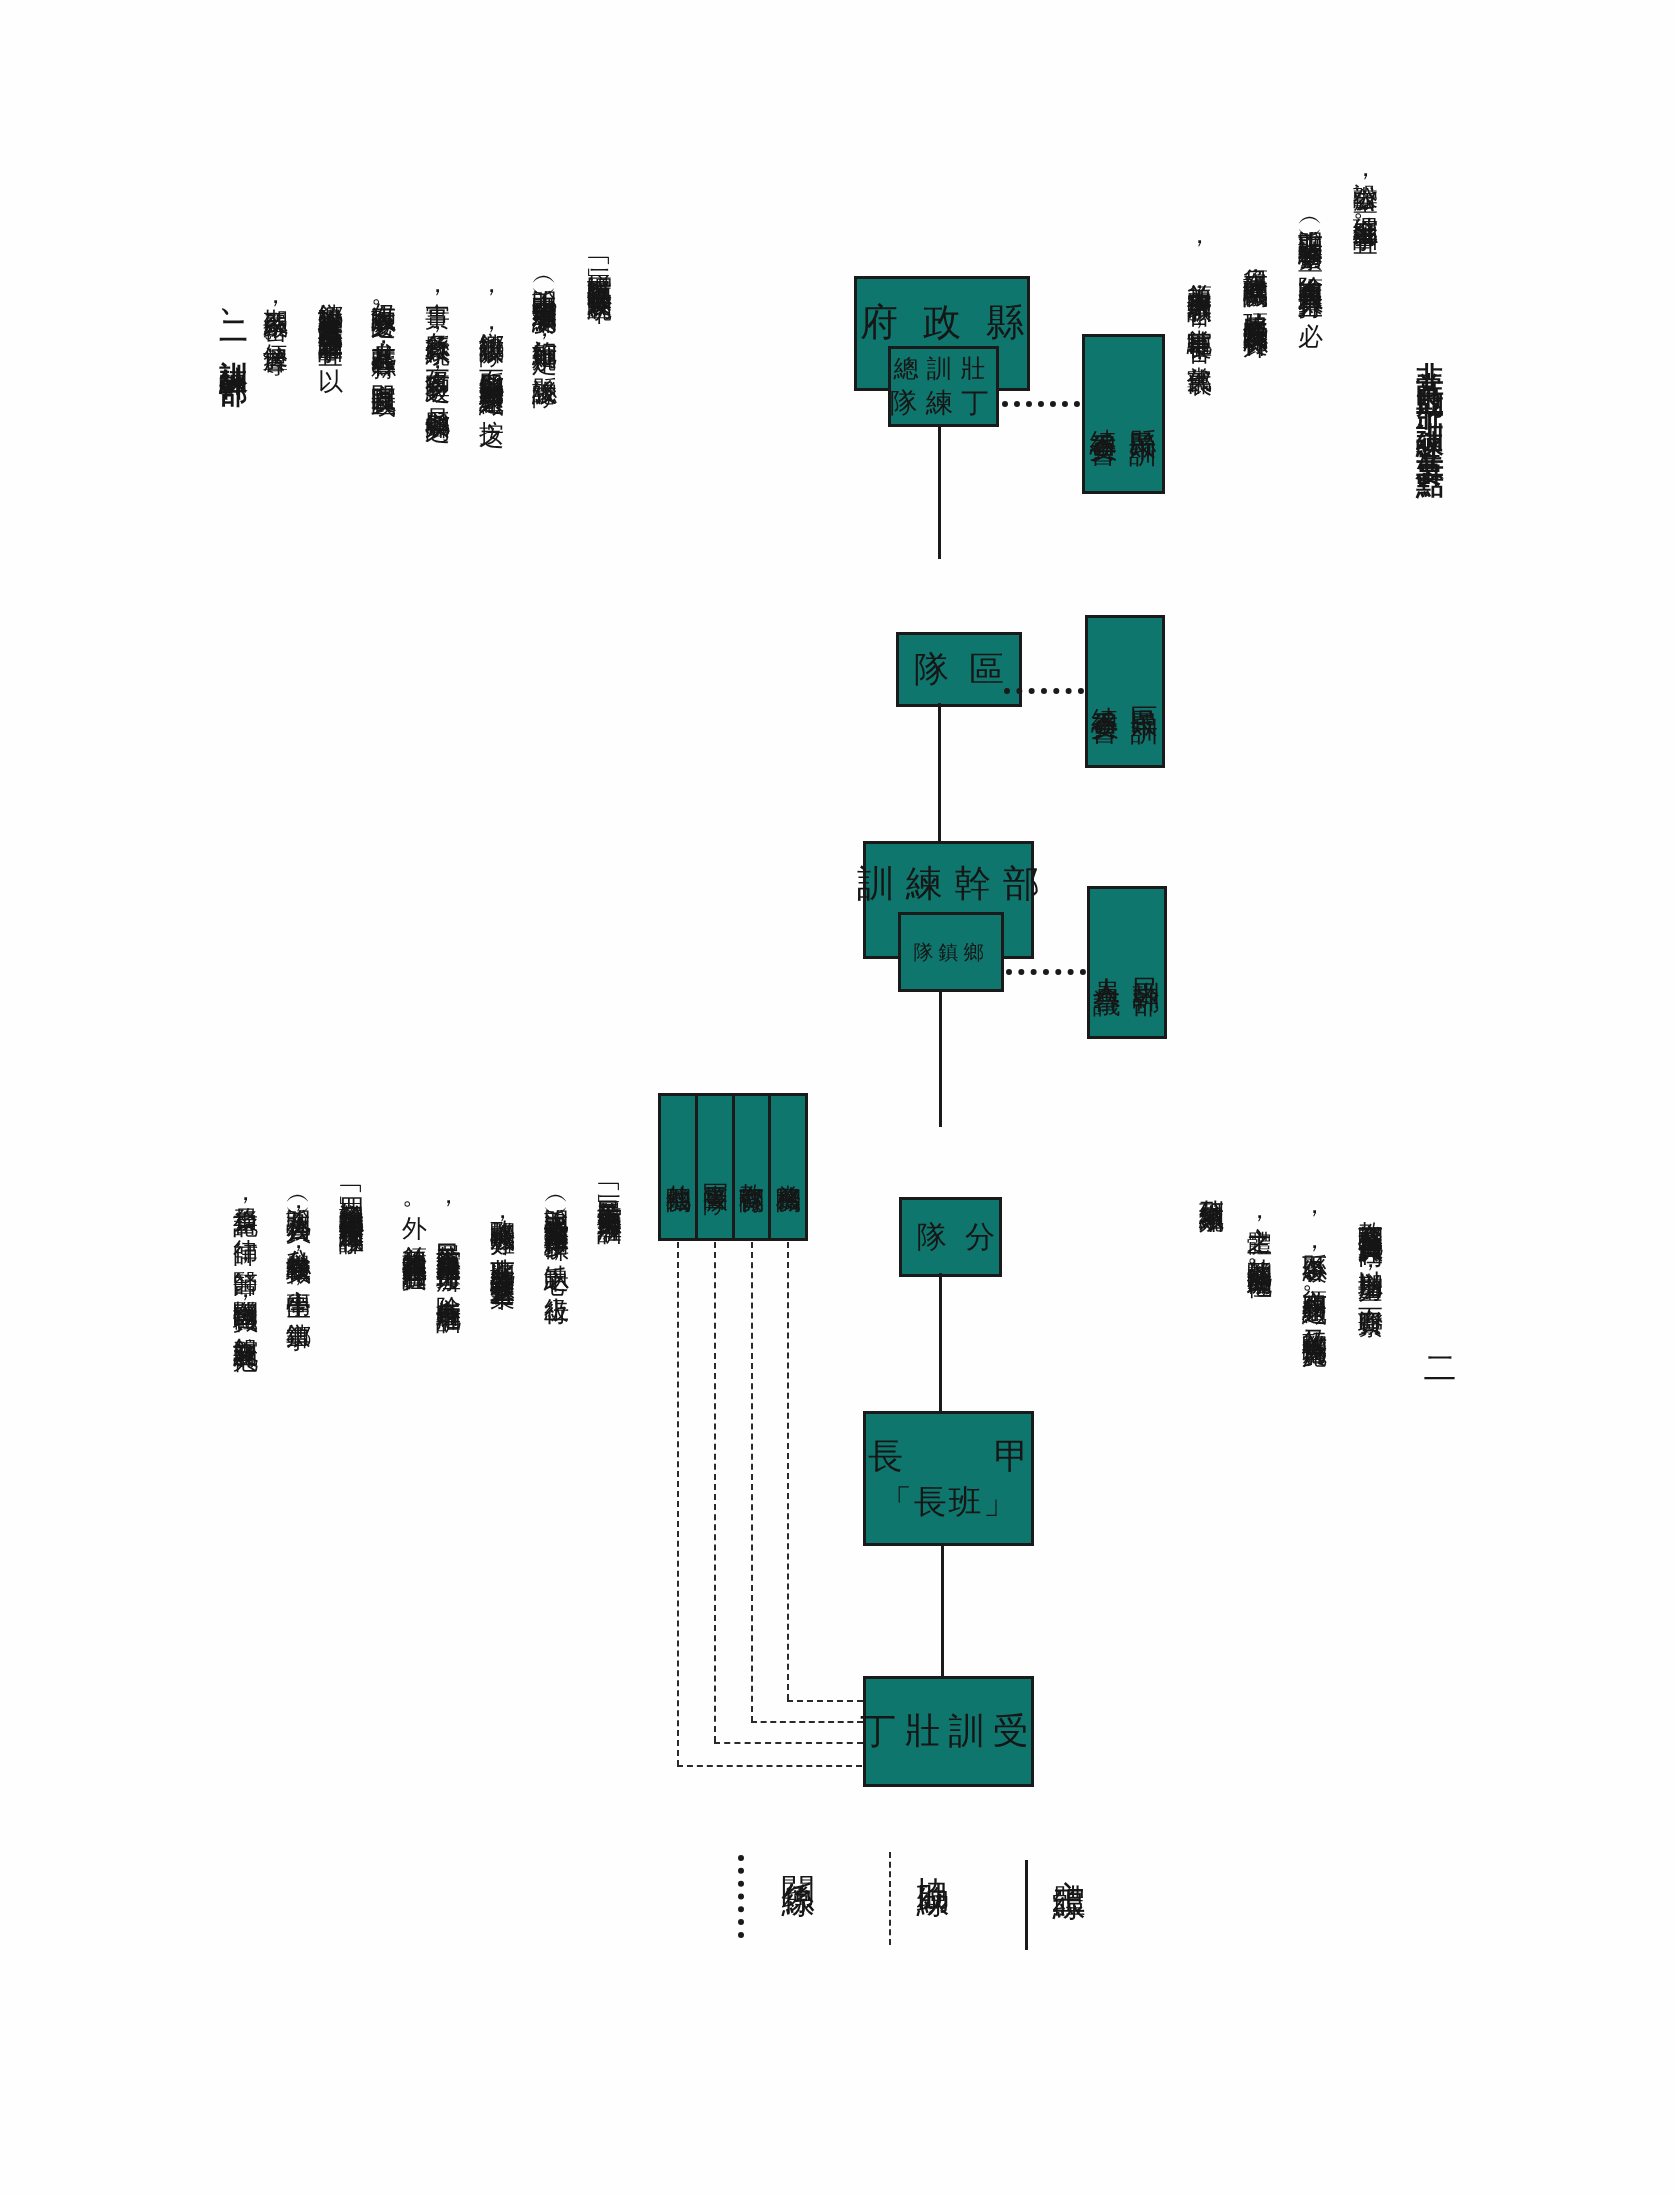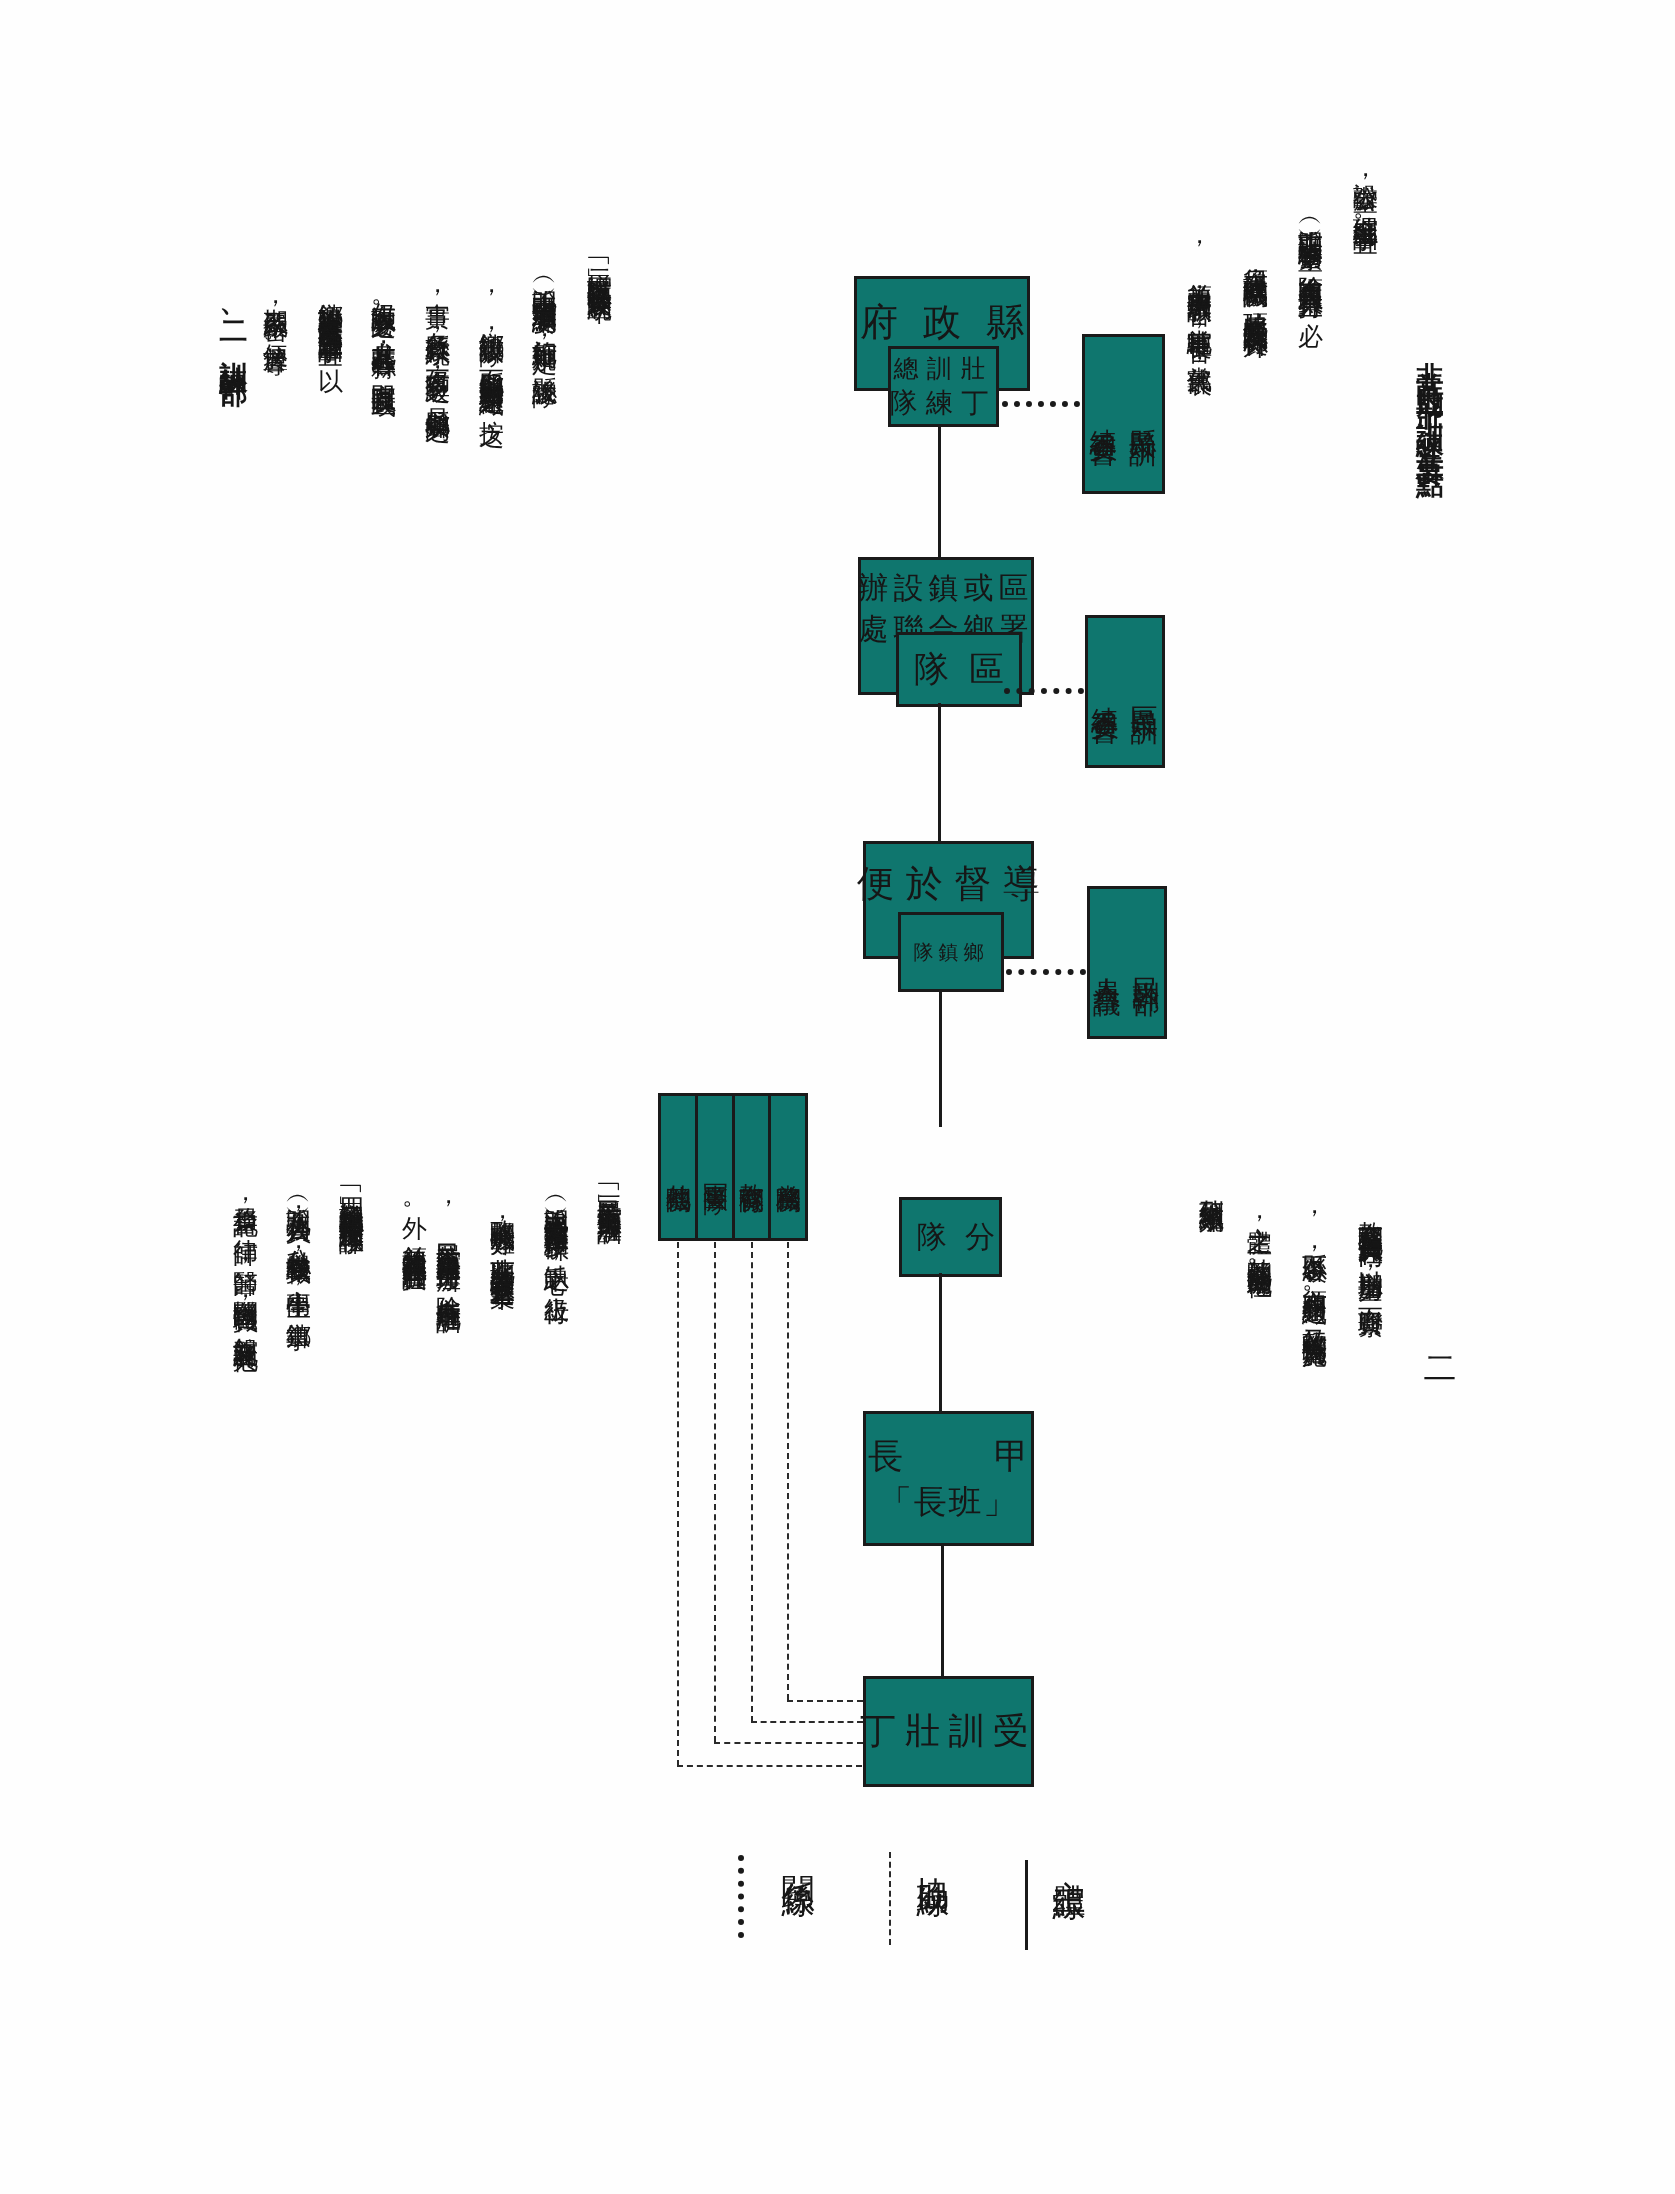--- a/index.html
+++ b/index.html
@@ -56,40 +56,34 @@
     </div>
   </div>
 
   <div class="cbox" style="left:1082px;top:334px;width:83px;height:160px;">
     <div class="cols2">
       <span class="vtxt">縣民眾訓</span>
       <span class="vtxt">練委員會</span>
     </div>
   </div>
 
-  <div class="cbox" style="left:858px;top:557px;width:176px;height:138px;align-items:flex-start;">
-    <div class="rows" style="margin-top:8.3px;">
-      <div class="hlabel" style="font-size:30px;letter-spacing:5px;">辦設鎮或區</div>
-      <div class="hlabel" style="font-size:30px;letter-spacing:5px;">處聯合鄉署</div>
-    </div>
-  </div>
 
   <div class="cbox" style="left:896px;top:632px;width:126px;height:75px;">
     <div class="hlabel" style="font-size:35px;letter-spacing:20px;margin-left:20px;">隊區</div>
   </div>
 
   <div class="cbox" style="left:1085px;top:615px;width:80px;height:153px;">
     <div class="cols2">
       <span class="vtxt">區民眾訓</span>
       <span class="vtxt">練委員會</span>
     </div>
   </div>
 
   <div class="cbox" style="left:863px;top:841px;width:171px;height:118px;align-items:flex-start;">
-    <div class="hlabel" style="font-size:37px;letter-spacing:11.6px;margin-top:15px;margin-left:11.6px;">便於督導</div>
+    <div class="hlabel" style="font-size:37px;letter-spacing:11.6px;margin-top:15px;margin-left:11.6px;">訓練幹部</div>
   </div>
 
   <div class="cbox" style="left:898px;top:912px;width:106px;height:80px;">
     <div class="hlabel" style="font-size:20px;letter-spacing:5px;">隊鎮鄉</div>
   </div>
 
   <div class="cbox" style="left:1087px;top:886px;width:80px;height:153px;">
     <div class="cols2">
       <span class="vtxt">民訓幹部</span>
       <span class="vtxt">人員會議</span>

